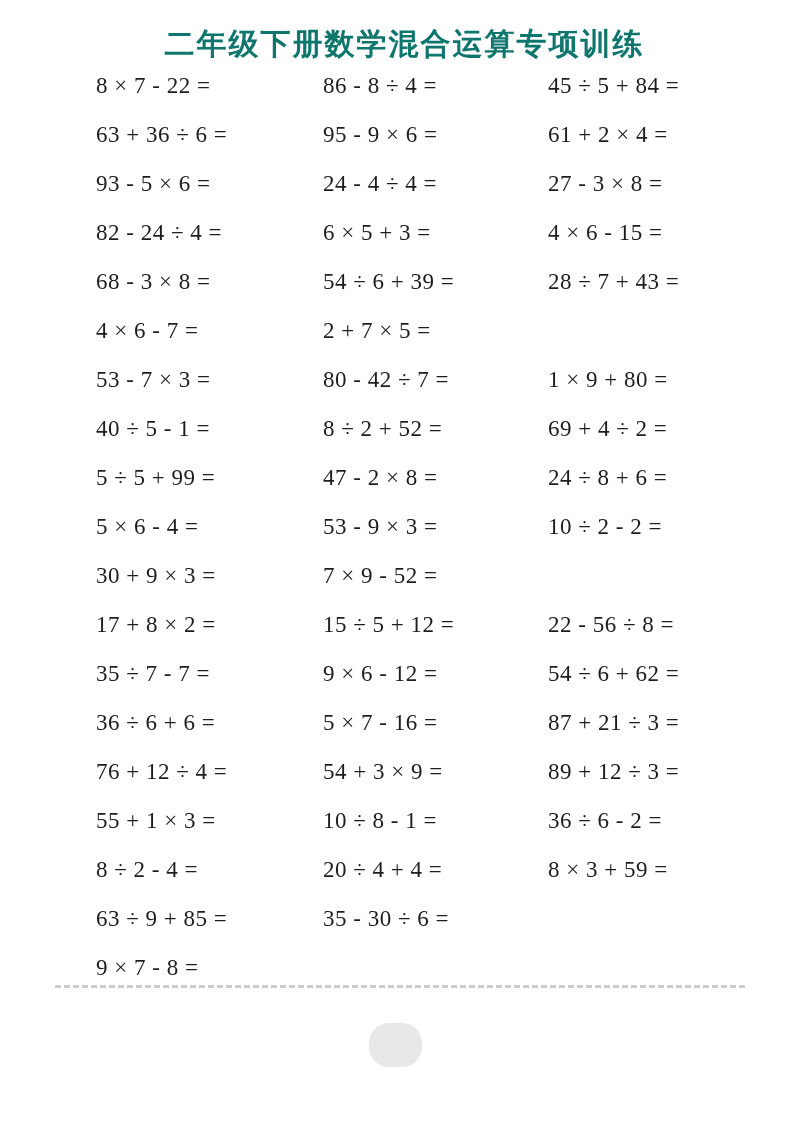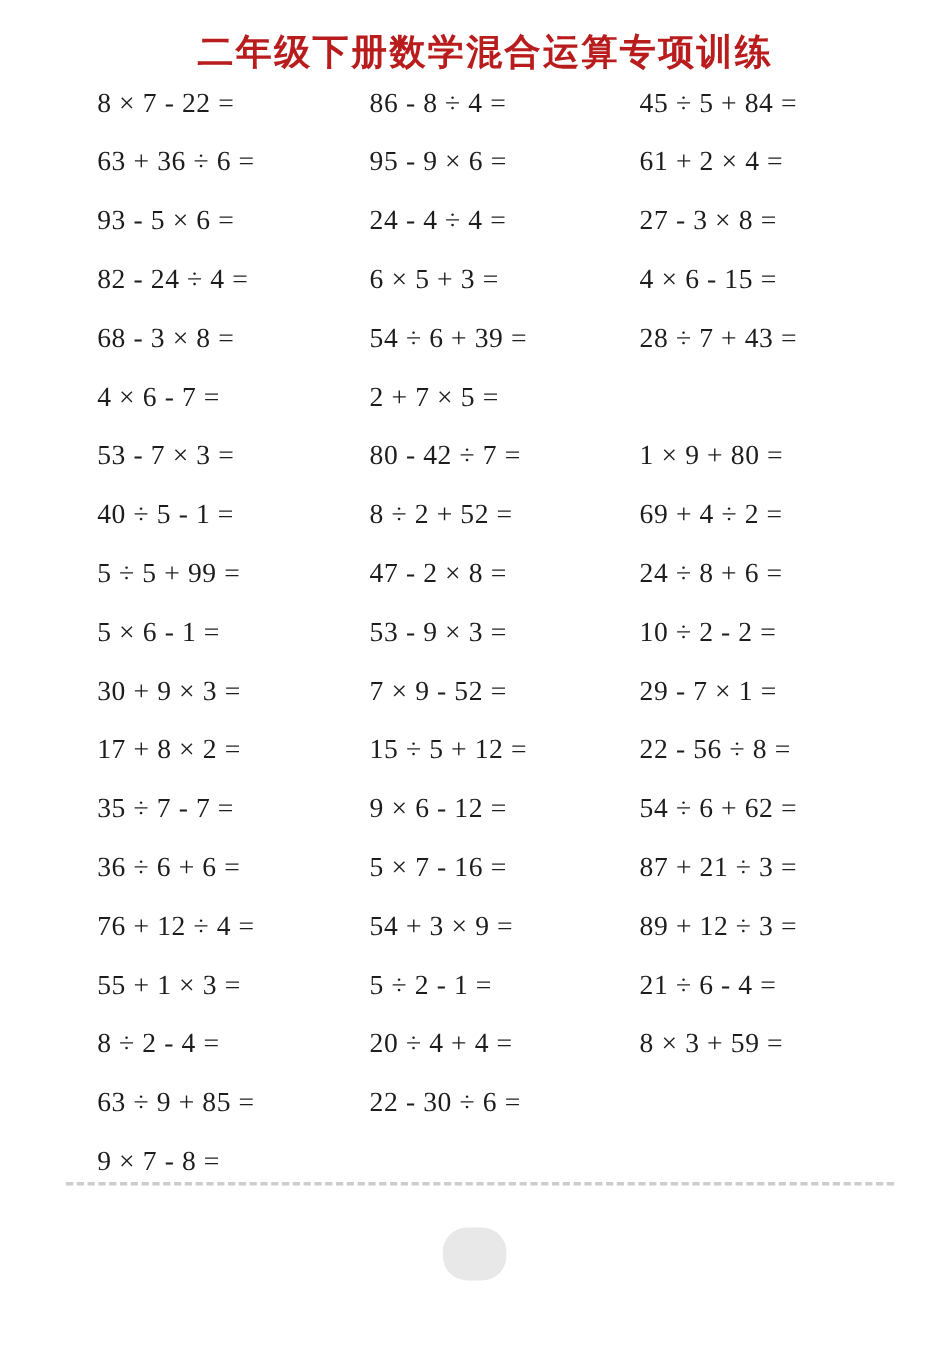--- a/index.html
+++ b/index.html
@@ -15,27 +15,27 @@
     font-family: "Liberation Serif", serif;
     color: #1d1d1d;
   }
   .page-title {
     margin: 26px 0 0 16px;
     text-align: center;
     font-family: "Liberation Sans", sans-serif;
     font-weight: bold;
     font-size: 30px;
     letter-spacing: 2px;
-    color: #b91c1c;
+    color: #0f766e;
     line-height: 36px;
   }
   .problems-grid {
     position: absolute;
     top: 72px;
-    left: 81px;
+    left: 96px;
     right: 20px;
   }
   .problem-row {
     display: grid;
     grid-template-columns: 227px 225px 1fr;
     height: 49px;
   }
   .problem-cell {
     font-size: 23px;
     line-height: 28px;
@@ -103,28 +103,27 @@
       <div class="problem-cell">40 ÷ 5 - 1 =</div>
       <div class="problem-cell">8 ÷ 2 + 52 =</div>
       <div class="problem-cell">69 + 4 ÷ 2 =</div>
     </div>
     <div class="problem-row">
       <div class="problem-cell">5 ÷ 5 + 99 =</div>
       <div class="problem-cell">47 - 2 × 8 =</div>
       <div class="problem-cell">24 ÷ 8 + 6 =</div>
     </div>
     <div class="problem-row">
-      <div class="problem-cell">5 × 6 - 1 =</div>
+      <div class="problem-cell">5 × 6 - 4 =</div>
       <div class="problem-cell">53 - 9 × 3 =</div>
       <div class="problem-cell">10 ÷ 2 - 2 =</div>
     </div>
     <div class="problem-row">
       <div class="problem-cell">30 + 9 × 3 =</div>
       <div class="problem-cell">7 × 9 - 52 =</div>
-      <div class="problem-cell">29 - 7 × 1 =</div>
     </div>
     <div class="problem-row">
       <div class="problem-cell">17 + 8 × 2 =</div>
       <div class="problem-cell">15 ÷ 5 + 12 =</div>
       <div class="problem-cell">22 - 56 ÷ 8 =</div>
     </div>
     <div class="problem-row">
       <div class="problem-cell">35 ÷ 7 - 7 =</div>
       <div class="problem-cell">9 × 6 - 12 =</div>
       <div class="problem-cell">54 ÷ 6 + 62 =</div>
@@ -134,31 +133,31 @@
       <div class="problem-cell">5 × 7 - 16 =</div>
       <div class="problem-cell">87 + 21 ÷ 3 =</div>
     </div>
     <div class="problem-row">
       <div class="problem-cell">76 + 12 ÷ 4 =</div>
       <div class="problem-cell">54 + 3 × 9 =</div>
       <div class="problem-cell">89 + 12 ÷ 3 =</div>
     </div>
     <div class="problem-row">
       <div class="problem-cell">55 + 1 × 3 =</div>
-      <div class="problem-cell">5 ÷ 2 - 1 =</div>
-      <div class="problem-cell">21 ÷ 6 - 4 =</div>
+      <div class="problem-cell">10 ÷ 8 - 1 =</div>
+      <div class="problem-cell">36 ÷ 6 - 2 =</div>
     </div>
     <div class="problem-row">
       <div class="problem-cell">8 ÷ 2 - 4 =</div>
       <div class="problem-cell">20 ÷ 4 + 4 =</div>
       <div class="problem-cell">8 × 3 + 59 =</div>
     </div>
     <div class="problem-row">
       <div class="problem-cell">63 ÷ 9 + 85 =</div>
-      <div class="problem-cell">22 - 30 ÷ 6 =</div>
+      <div class="problem-cell">35 - 30 ÷ 6 =</div>
     </div>
     <div class="problem-row">
       <div class="problem-cell">9 × 7 - 8 =</div>
     </div>
   </main>
 
 <div class="cutoff-divider"></div>
 
 <div class="page-bubble"></div>
 

